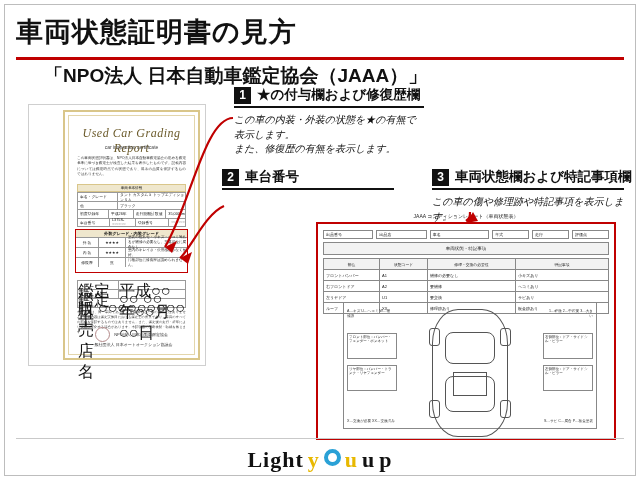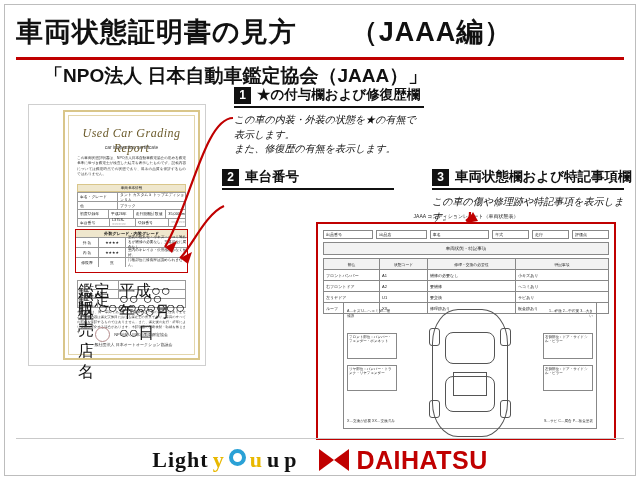--- a/index.html
+++ b/index.html
@@ -246,21 +246,20 @@
     font-family:"Liberation Sans", sans-serif;
   }
 </style>
 </head>
 <body>
 
 <div class="frame"></div>
 
 <div class="title">
   <span class="t-main">車両状態証明書の見方</span>
-  <span class="t-sub">（JAAA編）</span>
 </div>
 <div class="title-rule"></div>
 <div class="subtitle">「NPO法人 日本自動車鑑定協会（JAAA）」</div>
 
 <div class="blk" id="blk1">
   <div class="blk-head">
     <span class="num">1</span>
     <span class="blk-title">★の付与欄および修復歴欄</span>
   </div>
   <div class="blk-body" style="white-space:pre-line">この車の内装・外装の状態を★の有無で表示します。
@@ -439,17 +438,13 @@
 <div class="foot-rule"></div>
 <div class="footer">
   <div class="lightyouup">
     <span>Light</span>
     <span class="lyu-y">y</span>
     <span class="lyu-o"></span>
     <span class="lyu-u">u</span>
     <span>u</span>
     <span>p</span>
   </div>
-  <div class="brand">
-    <span class="dh-mark"></span>
-    <span class="dh-name">DAIHATSU</span>
-  </div>
 </div>
 
 </body></html>

